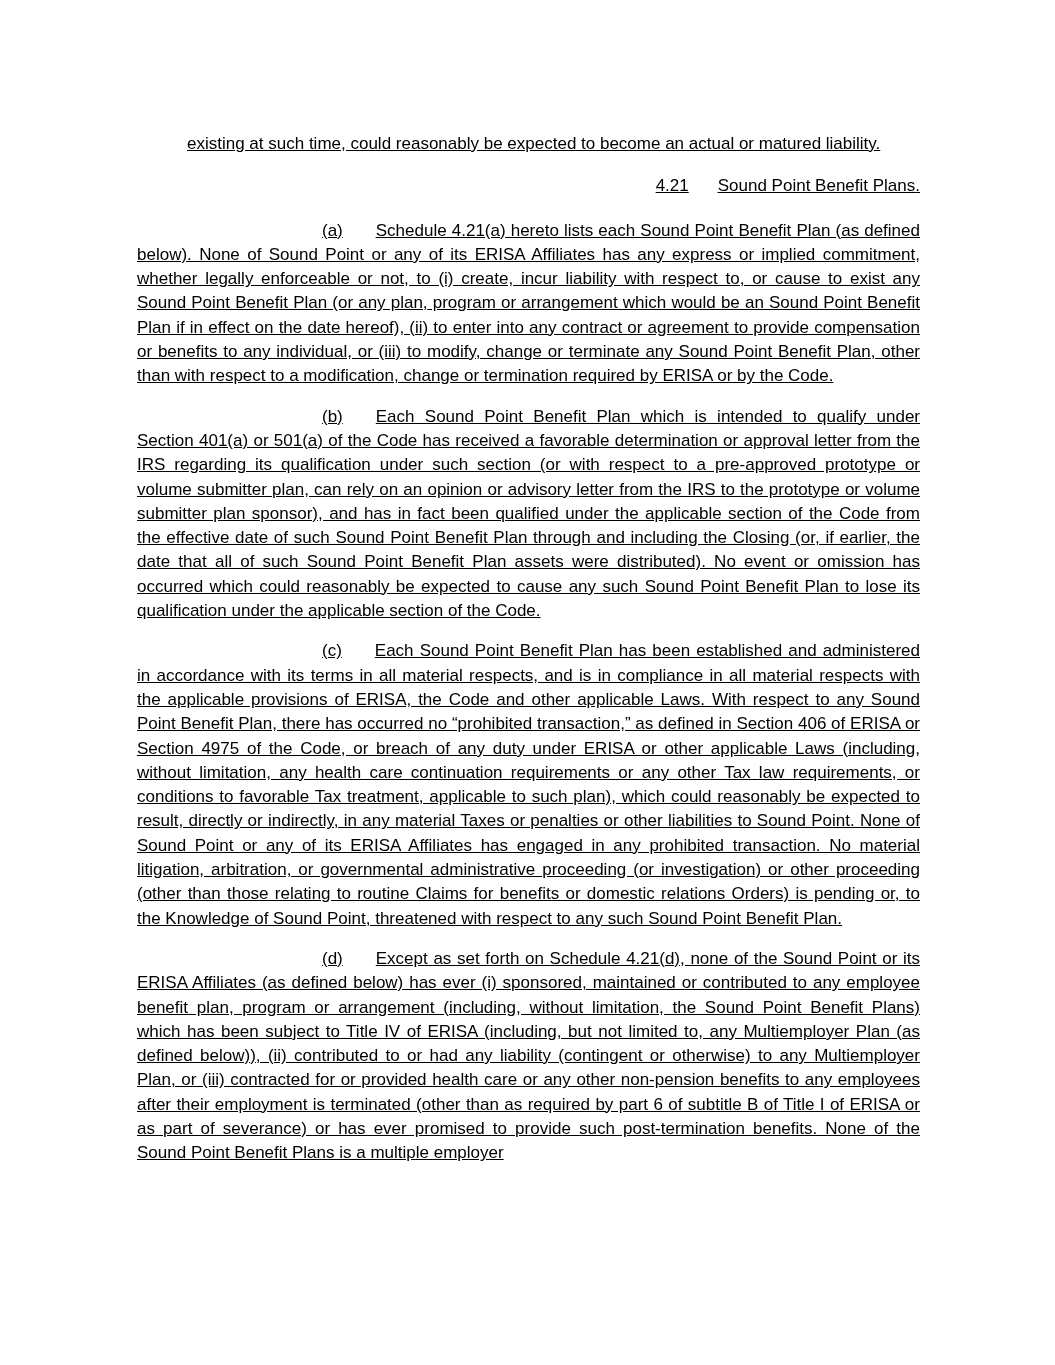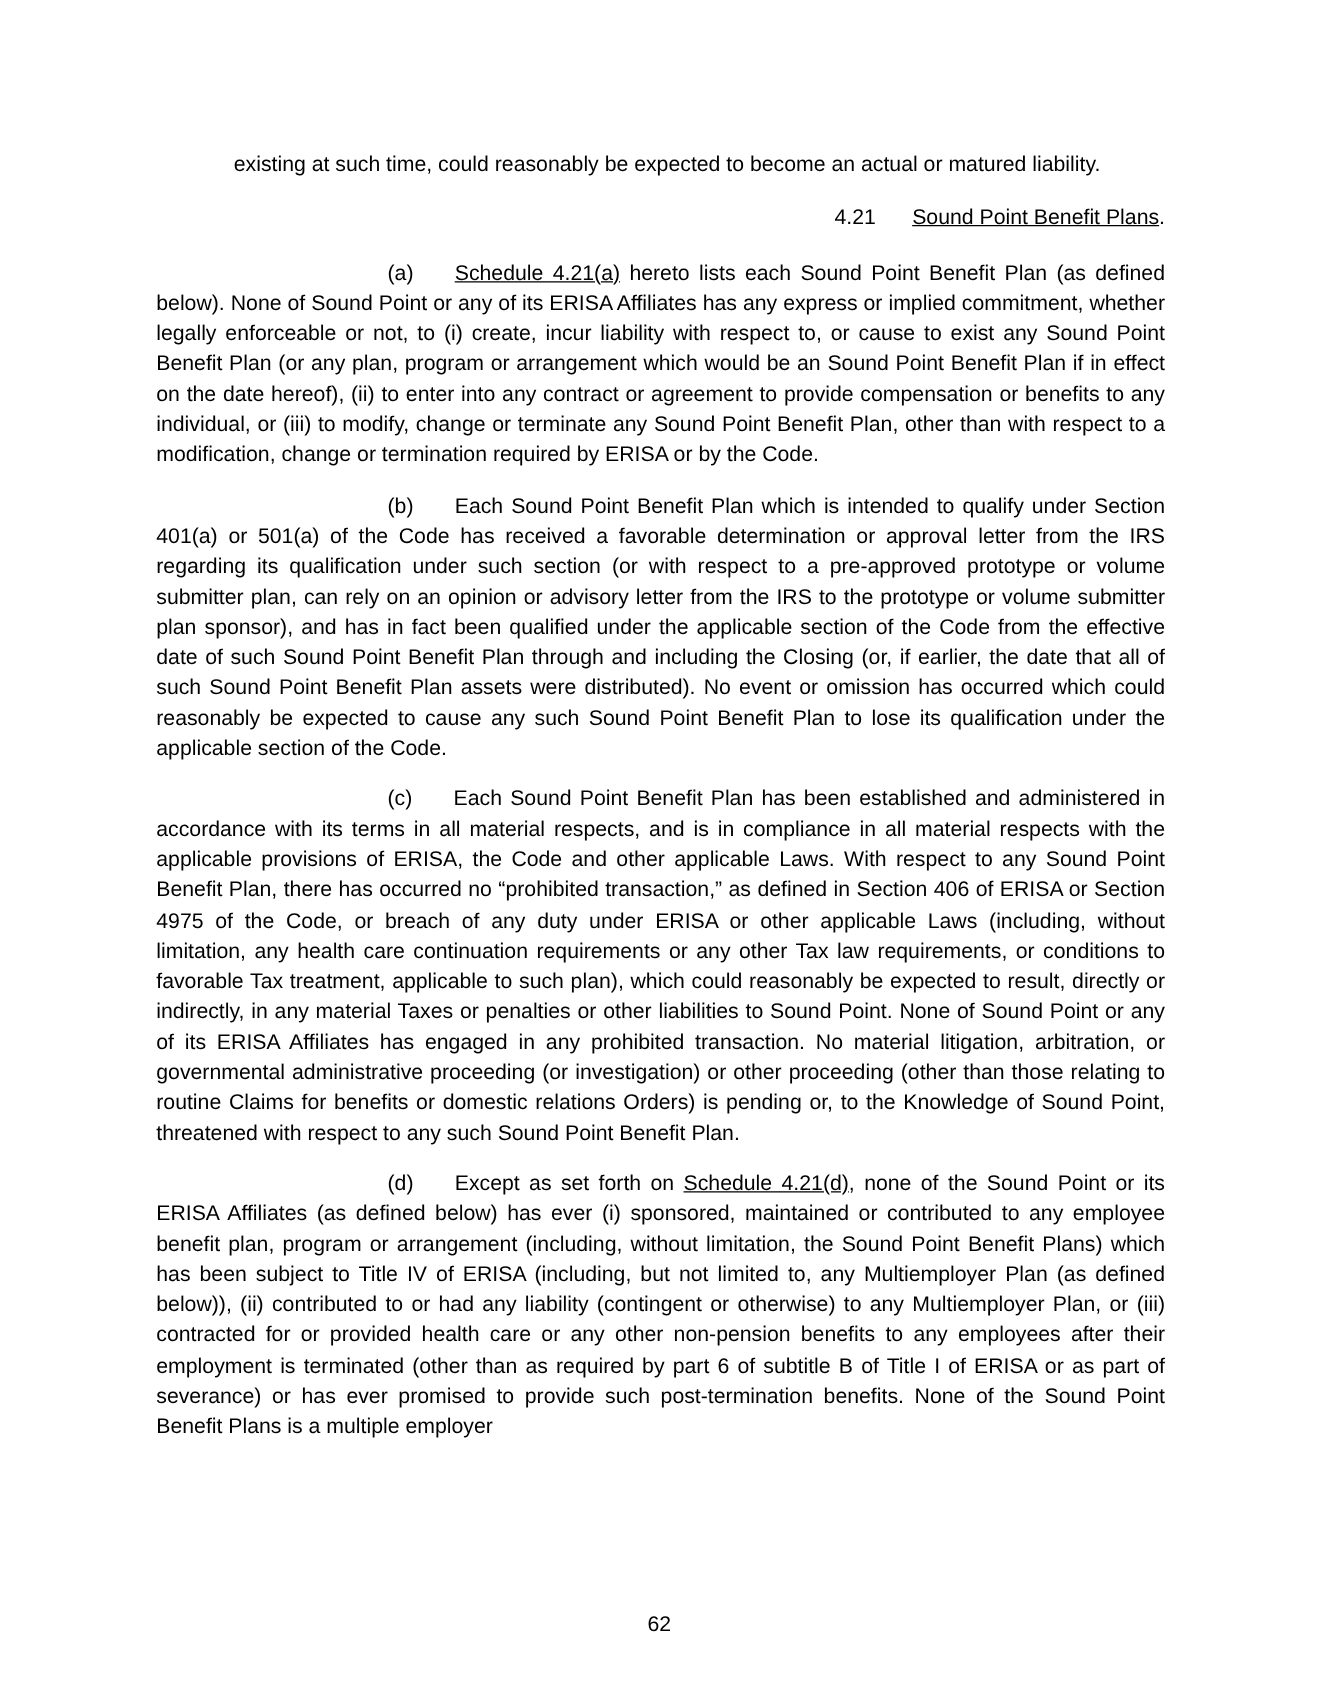--- a/index.html
+++ b/index.html
@@ -15,21 +15,21 @@
     color: #000000;
     font-family: "Liberation Sans", sans-serif;
     font-size: 17px;
     line-height: 24.3px;
     overflow: hidden;
   }
   .content {
     padding: 120px 123px 0 125px;
     text-align: justify;
   }
-  p { margin: 0; }
+  p { margin: 12px; text-decoration: underline; }
   .intro {
     margin-left: 62px;
   }
   .heading {
     margin-top: 18px;
     text-align: right;
     text-indent: 122px;
     white-space: nowrap;
   }
   .heading .title {
@@ -74,14 +74,13 @@
     <p class="para para-first"><span>(a)</span><span class="tab-para"></span><span></span><span class="underlined">Schedule 4.21(a)</span><span> hereto lists each Sound Point Benefit Plan (as defined below). None of Sound Point or any of its ERISA Affiliates has any express or implied commitment, whether legally enforceable or not, to (i) create, incur liability with respect to, or cause to exist any Sound Point Benefit Plan (or any plan, program or arrangement which would be an Sound Point Benefit Plan if in effect on the date hereof), (ii) to enter into any contract or agreement to provide compensation or benefits to any individual, or (iii) to modify, change or terminate any Sound Point Benefit Plan, other than with respect to a modification, change or termination required by ERISA or by the Code.</span></p>
 
     <p class="para"><span>(b)</span><span class="tab-para"></span><span>Each Sound Point Benefit Plan which is intended to qualify under Section 401(a) or 501(a) of the Code has received a favorable determination or approval letter from the IRS regarding its qualification under such section (or with respect to a pre-approved prototype or volume submitter plan, can rely on an opinion or advisory letter from the IRS to the prototype or volume submitter plan sponsor), and has in fact been qualified under the applicable section of the Code from the effective date of such Sound Point Benefit Plan through and including the Closing (or, if earlier, the date that all of such Sound Point Benefit Plan assets were distributed). No event or omission has occurred which could reasonably be expected to cause any such Sound Point Benefit Plan to lose its qualification under the applicable section of the Code.</span><span class="underlined"></span><span></span></p>
 
     <p class="para"><span>(c)</span><span class="tab-para"></span><span>Each Sound Point Benefit Plan has been established and administered in accordance with its terms in all material respects, and is in compliance in all material respects with the applicable provisions of ERISA, the Code and other applicable Laws. With respect to any Sound Point Benefit Plan, there has occurred no “prohibited transaction,” as defined in Section 406 of ERISA or Section 4975 of the Code, or breach of any duty under ERISA or other applicable Laws (including, without limitation, any health care continuation requirements or any other Tax law requirements, or conditions to favorable Tax treatment, applicable to such plan), which could reasonably be expected to result, directly or indirectly, in any material Taxes or penalties or other liabilities to Sound Point. None of Sound Point or any of its ERISA Affiliates has engaged in any prohibited transaction. No material litigation, arbitration, or governmental administrative proceeding (or investigation) or other proceeding (other than those relating to routine Claims for benefits or domestic relations Orders) is pending or, to the Knowledge of Sound Point, threatened with respect to any such Sound Point Benefit Plan.</span><span class="underlined"></span><span></span></p>
 
     <p class="para"><span>(d)</span><span class="tab-para"></span><span>Except as set forth on </span><span class="underlined">Schedule 4.21(d)</span><span>, none of the Sound Point or its ERISA Affiliates (as defined below) has ever (i) sponsored, maintained or contributed to any employee benefit plan, program or arrangement (including, without limitation, the Sound Point Benefit Plans) which has been subject to Title IV of ERISA (including, but not limited to, any Multiemployer Plan (as defined below)), (ii) contributed to or had any liability (contingent or otherwise) to any Multiemployer Plan, or (iii) contracted for or provided health care or any other non-pension benefits to any employees after their employment is terminated (other than as required by part 6 of subtitle B of Title I of ERISA or as part of severance) or has ever promised to provide such post-termination benefits. None of the Sound Point Benefit Plans is a multiple employer</span></p>
 
   </div>
 
-  <div class="page-number">62</div>
 </div>
 
 </body></html>

